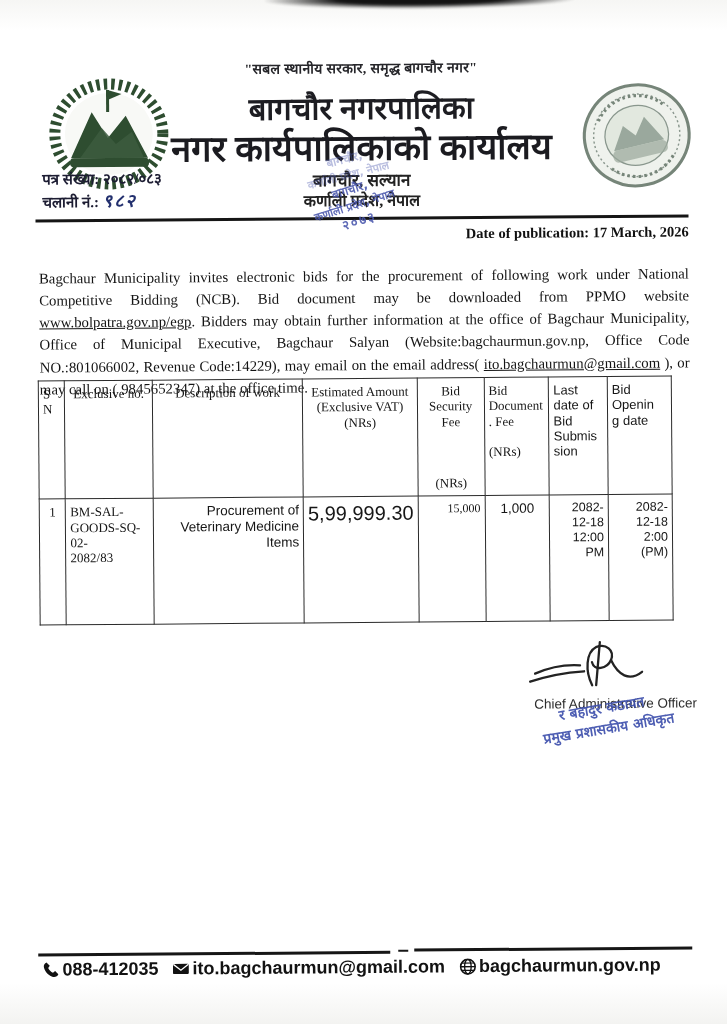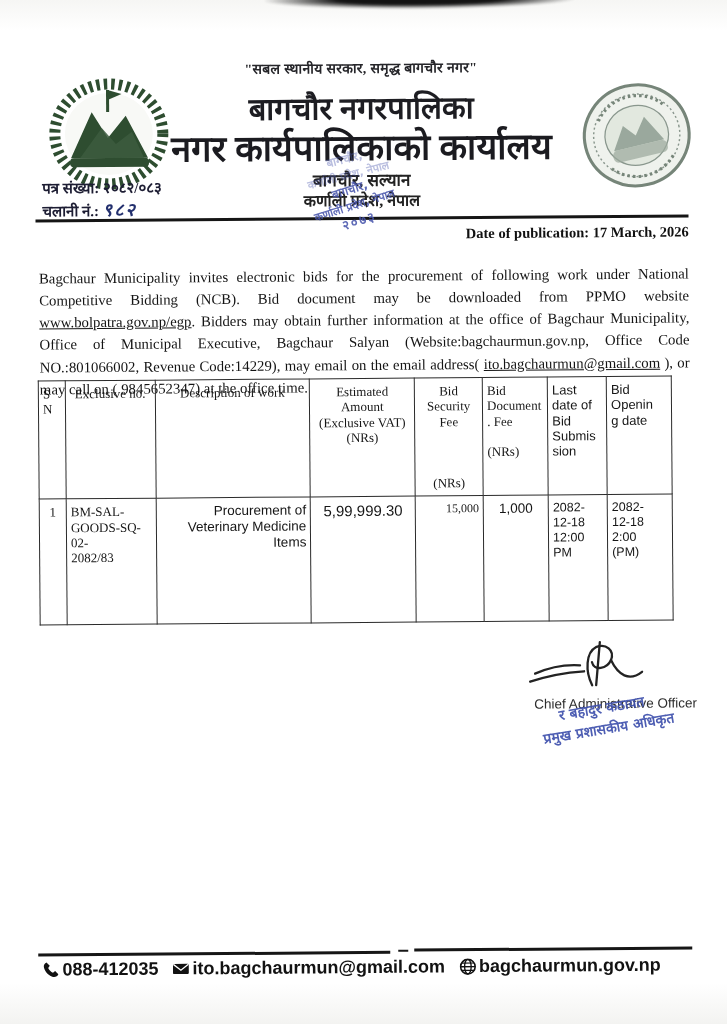--- a/index.html
+++ b/index.html
@@ -20,21 +20,21 @@
   .quote{position:absolute; left:0; top:58px; width:100%; text-align:center;
     font-weight:bold; font-size:14px; letter-spacing:.3px; color:#26262a;}
   .title1{position:absolute; left:0; top:86px; width:100%; text-align:center;
     font-weight:bold; font-size:31px; color:#1d1d22;}
   .title2{position:absolute; left:0; top:122px; width:100%; text-align:center;
     font-weight:bold; font-size:36px; color:#1b1b20;}
   .addr1{position:absolute; left:0; top:168px; width:100%; text-align:center;
     font-weight:bold; font-size:17px; color:#222;}
   .addr2{position:absolute; left:0; top:189px; width:100%; text-align:center;
     font-weight:bold; font-size:16px; color:#222;}
-  .meta-left{position:absolute; left:44px; top:175px; font-weight:bold; font-size:15px; color:#1d1d33;}
+  .meta-left{position:absolute; left:44px; top:166px; font-weight:bold; font-size:15px; color:#1d1d33;}
   .meta-left .row2{}
   .chalani-val{font-family:"DejaVu Sans", sans-serif; font-style:italic; font-size:18px;
     color:#23306e; letter-spacing:2px;}
   .emblem{position:absolute; left:46px; top:74px; width:130px; height:120px;}
   .seal{position:absolute; left:582px; top:84px; width:114px; height:108px; transform:rotate(-13deg); opacity:.85;}
   .rule{position:absolute; left:37px; top:217px; width:653px; height:3px; background:#151515;}
   
   .stamp-c{position:absolute; color:#4a57ad; font-weight:bold; text-align:center;
     font-family:"DejaVu Sans", sans-serif;}
   .stamp-lower{left:296px; top:180px; width:120px; transform:rotate(-17deg); opacity:.88;}
@@ -53,24 +53,24 @@
   .bid-table th,.bid-table td{border:1.3px solid #2b2b2b; vertical-align:top; padding:5px 4px;
     white-space:pre-line; font-weight:normal; line-height:1.18;}
   .bid-table thead tr{height:102px;}
   .bid-table tbody tr{height:126px;}
   .h-sn{text-align:left;}
   .h-c{text-align:center;}
   .h-l{text-align:left;margin-top:28px;}
   .sans{font-family:"Liberation Sans", sans-serif;}
   .c-contract{text-align:left; padding-right:5px; padding-top:9px;}
   .c-desc{text-align:right; font-weight:bold; padding-right:6px; padding-top:9px; font-size:13.5px;}
-  .c-amount{text-align:center; padding-top:38px; font-size:15px;}
+  .c-amount{text-align:center; padding-top:38px; font-size:20px;}
   .c-sec{text-align:right; padding-right:7px; padding-top:38px; font-size:12px;}
   .c-doc{text-align:center; padding-top:40px; font-size:13.5px;}
-  .c-date{text-align:left; padding-left:6px; padding-top:22px; font-size:12.5px;}
+  .c-date{text-align:right; padding-left:6px; padding-top:22px; font-size:12.5px;}
   .c-sn{text-align:center; padding-top:36px;}
   
   .sig-svg{position:absolute; left:524px; top:642px; width:132px; height:60px;}
   .sig-title{position:absolute; left:532px; top:698px; font-family:"Liberation Sans", sans-serif;
     font-size:13.5px; color:#2e2e2e;}
   .sig-stamp{position:absolute; color:#3f51ad; font-weight:bold;
     font-family:"DejaVu Sans", sans-serif; transform:rotate(-9deg); opacity:.92;}
   .sig-stamp-name{left:556px; top:700px; font-size:14px;}
   .sig-stamp-title{left:540px; top:720px; font-size:14px;}
   

